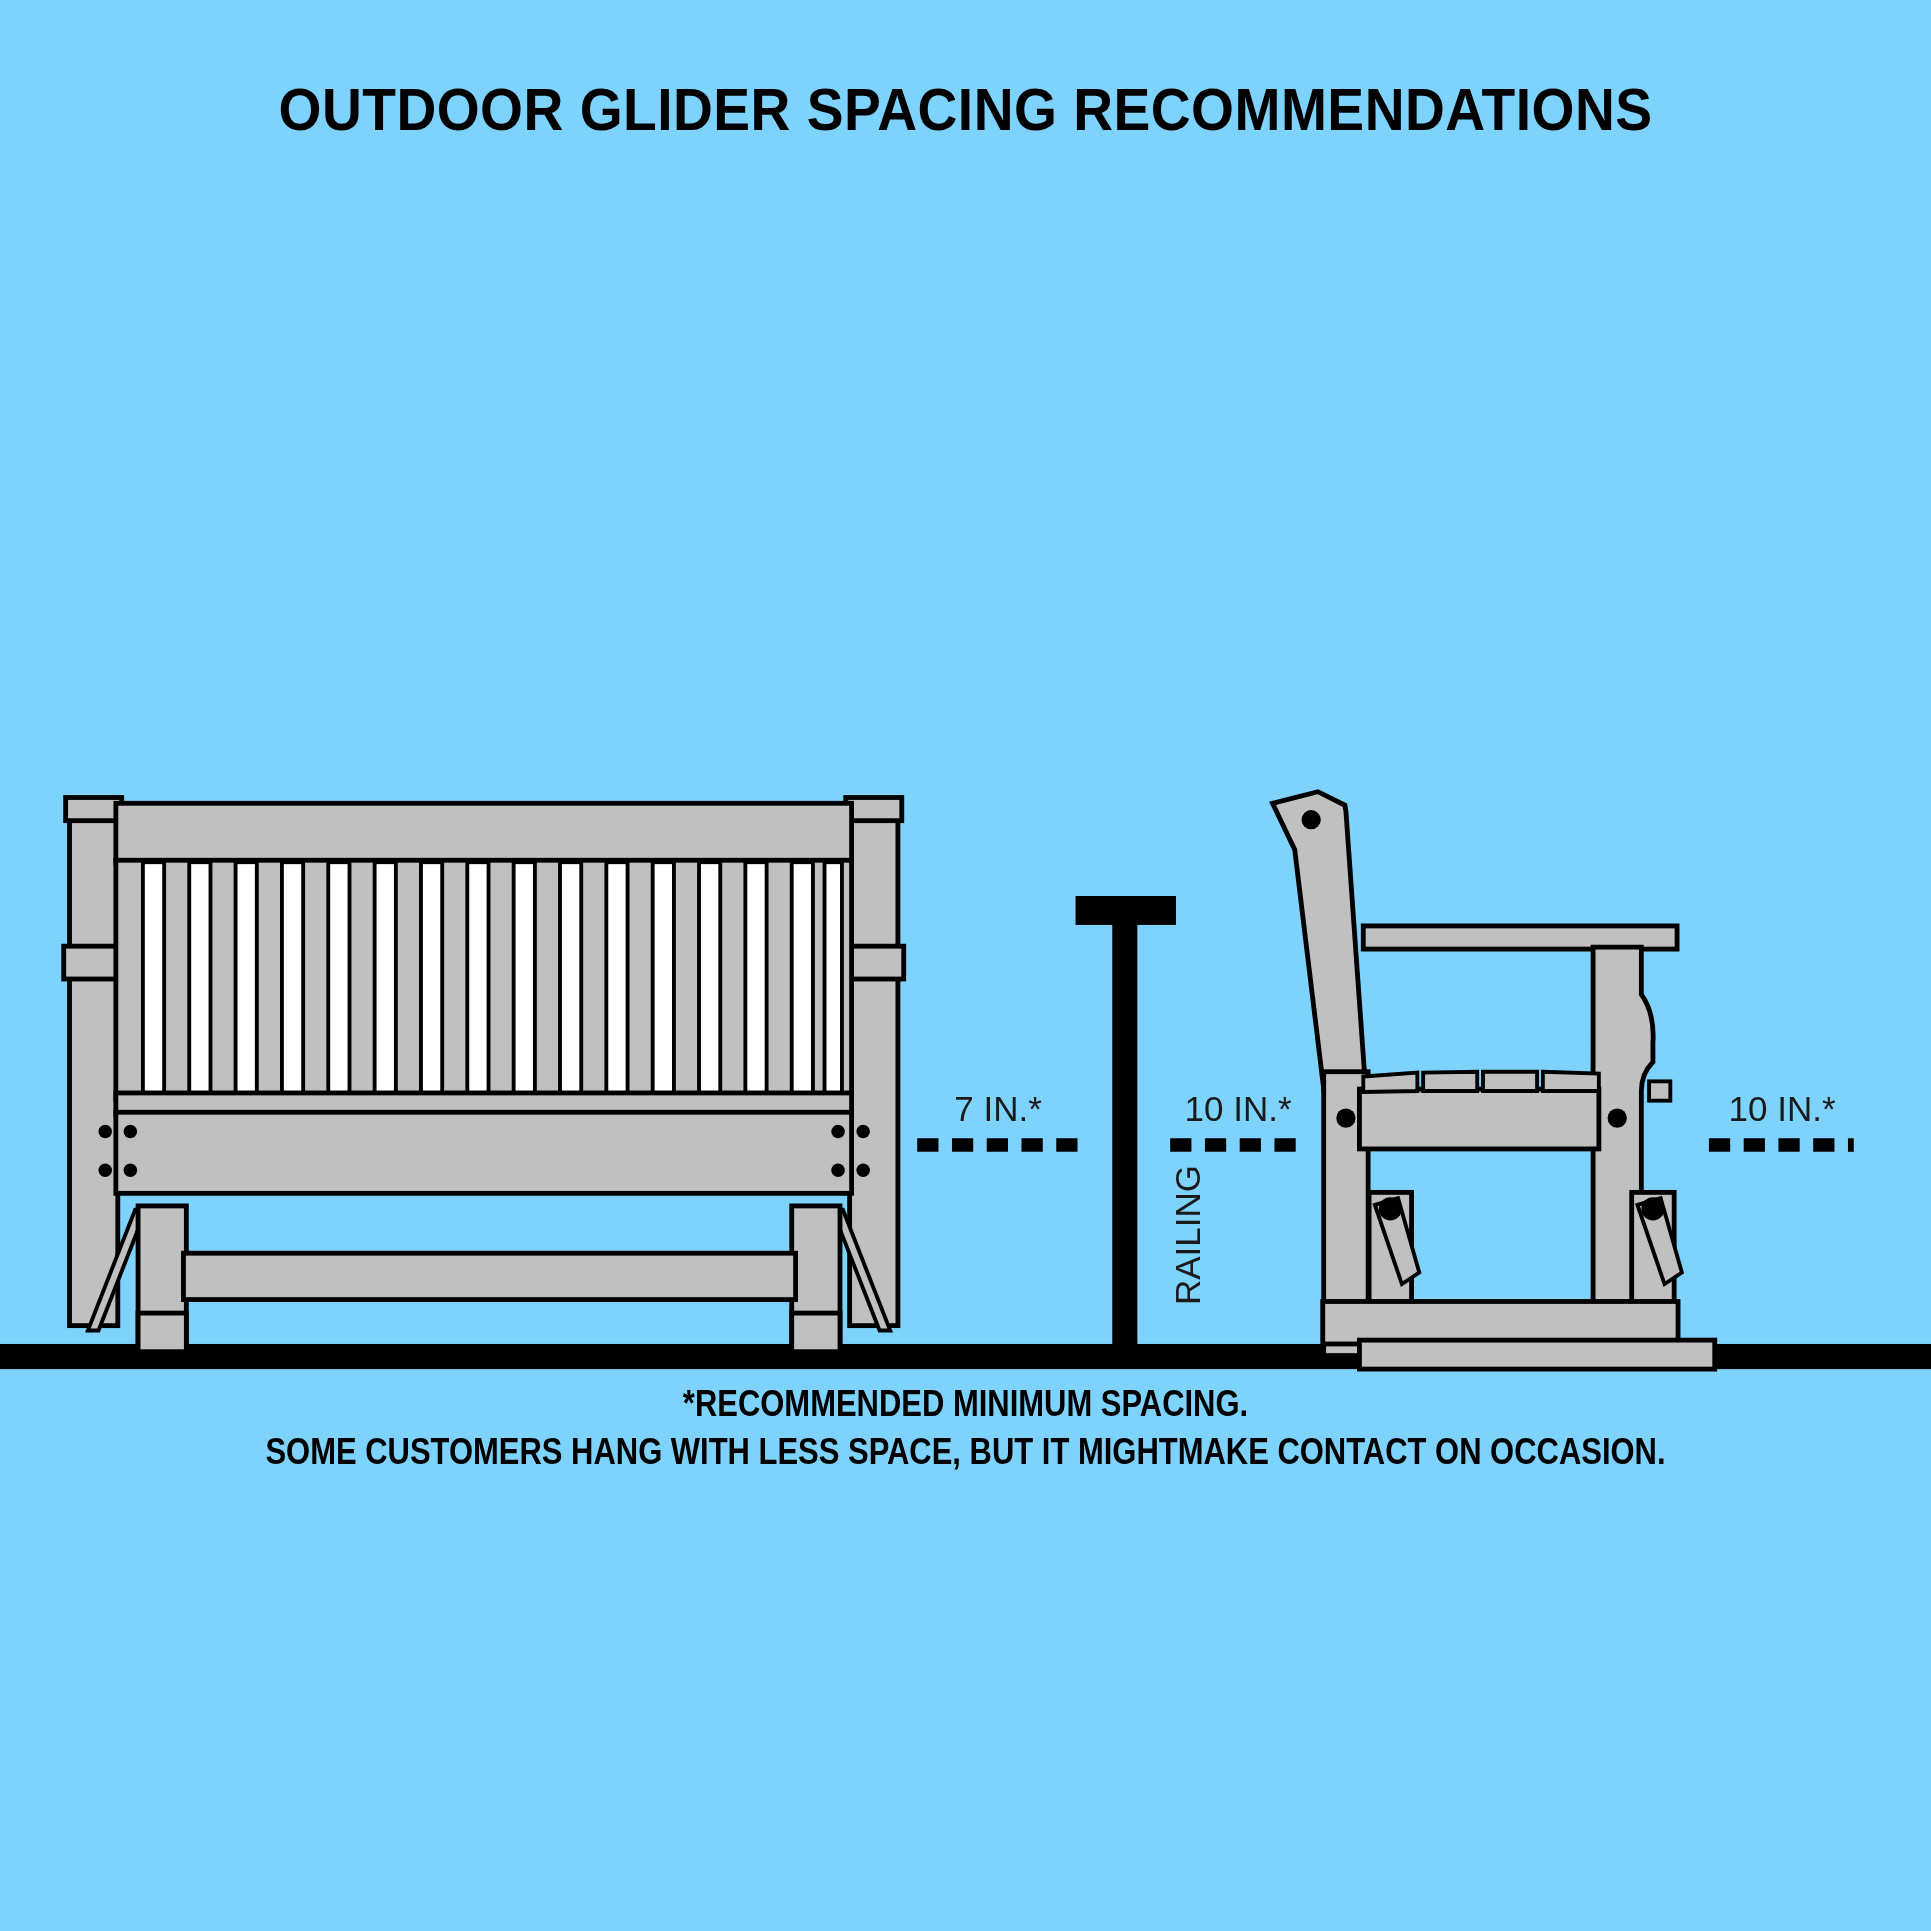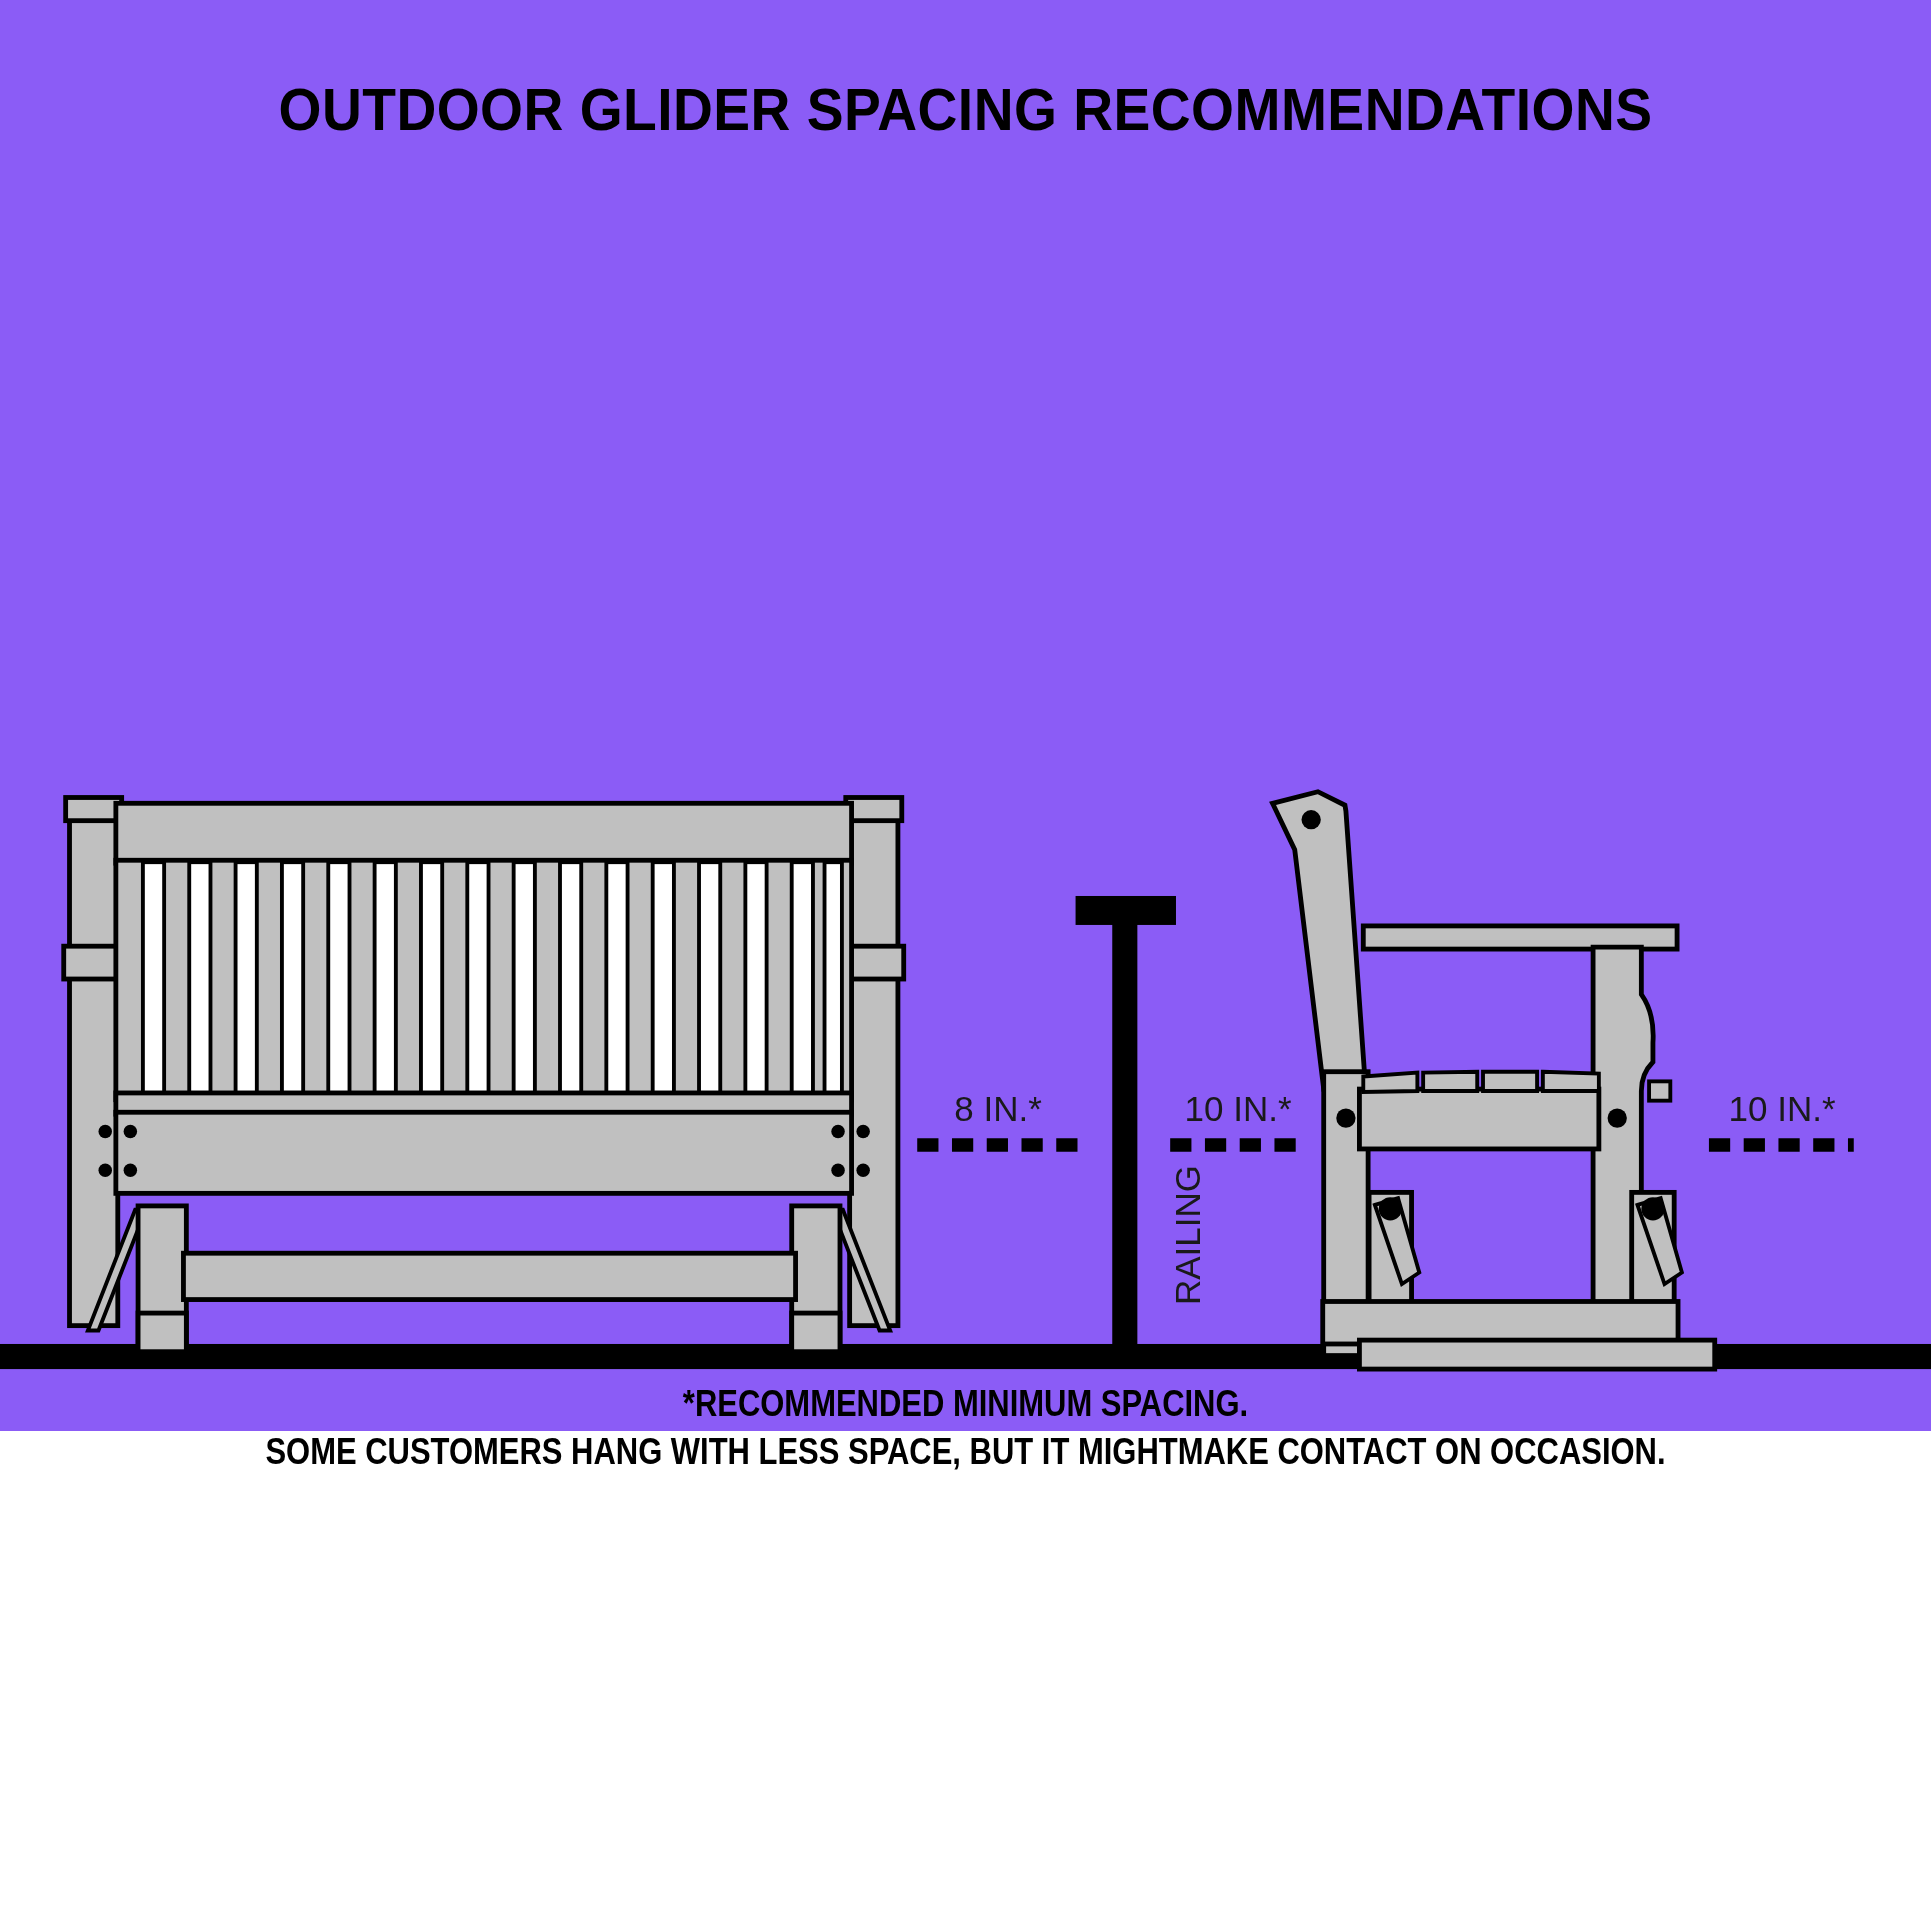--- a/index.html
+++ b/index.html
@@ -9,22 +9,22 @@
   }
   body {
     width: 1931px;
     height: 1931px;
     font-family: "Liberation Sans", sans-serif;
     overflow: hidden;
   }
   #stage {
     position: relative;
     width: 1931px;
-    height: 1431px;
-    background: #8b5cf6;
+    height: 1931px;
+    background: #7dd3fc;
   }
   .title {
     position: absolute;
     top: 75px;
     left: 0;
     width: 1931px;
     text-align: center;
     font-family: "Liberation Sans", sans-serif;
     font-weight: bold;
     font-size: 60px;
@@ -222,21 +222,21 @@
       <line x1="950" y1="1186" x2="1118" y2="1186"></line>
     </g>
     <g stroke="#000000" stroke-width="14" stroke-dasharray="22 14">
       <line x1="1212" y1="1186" x2="1352" y2="1186"></line>
     </g>
     <g stroke="#000000" stroke-width="14" stroke-dasharray="22 14">
       <line x1="1770" y1="1186" x2="1920" y2="1186"></line>
     </g>
   </svg>
 
-  <div class="measure-label" style="left:917px; top:1089px; width:162px;">8 IN.*</div>
+  <div class="measure-label" style="left:917px; top:1089px; width:162px;">7 IN.*</div>
 
   <div class="measure-label" style="left:1163px; top:1089px; width:150px;">10 IN.*</div>
 
   <div class="measure-label" style="left:1707px; top:1089px; width:150px;">10 IN.*</div>
 
   <div class="railing-label" style="left:1168px; top:1305px;">RAILING</div>
 
   <div class="caption caption-1">*RECOMMENDED MINIMUM SPACING.</div>
   <div class="caption caption-2">SOME CUSTOMERS HANG WITH LESS SPACE, BUT IT MIGHTMAKE CONTACT ON OCCASION.</div>
 

